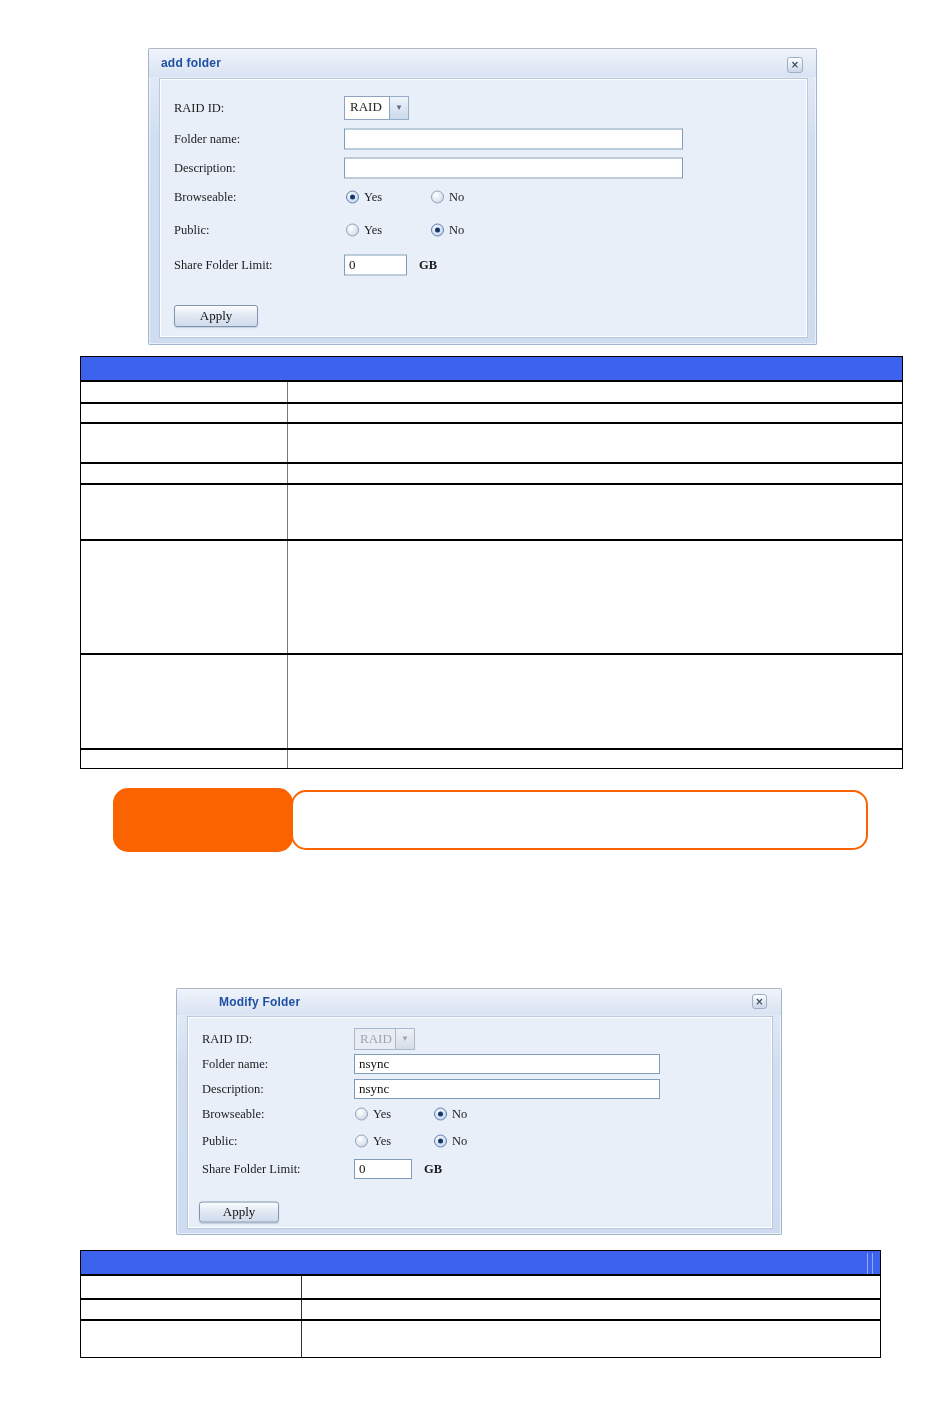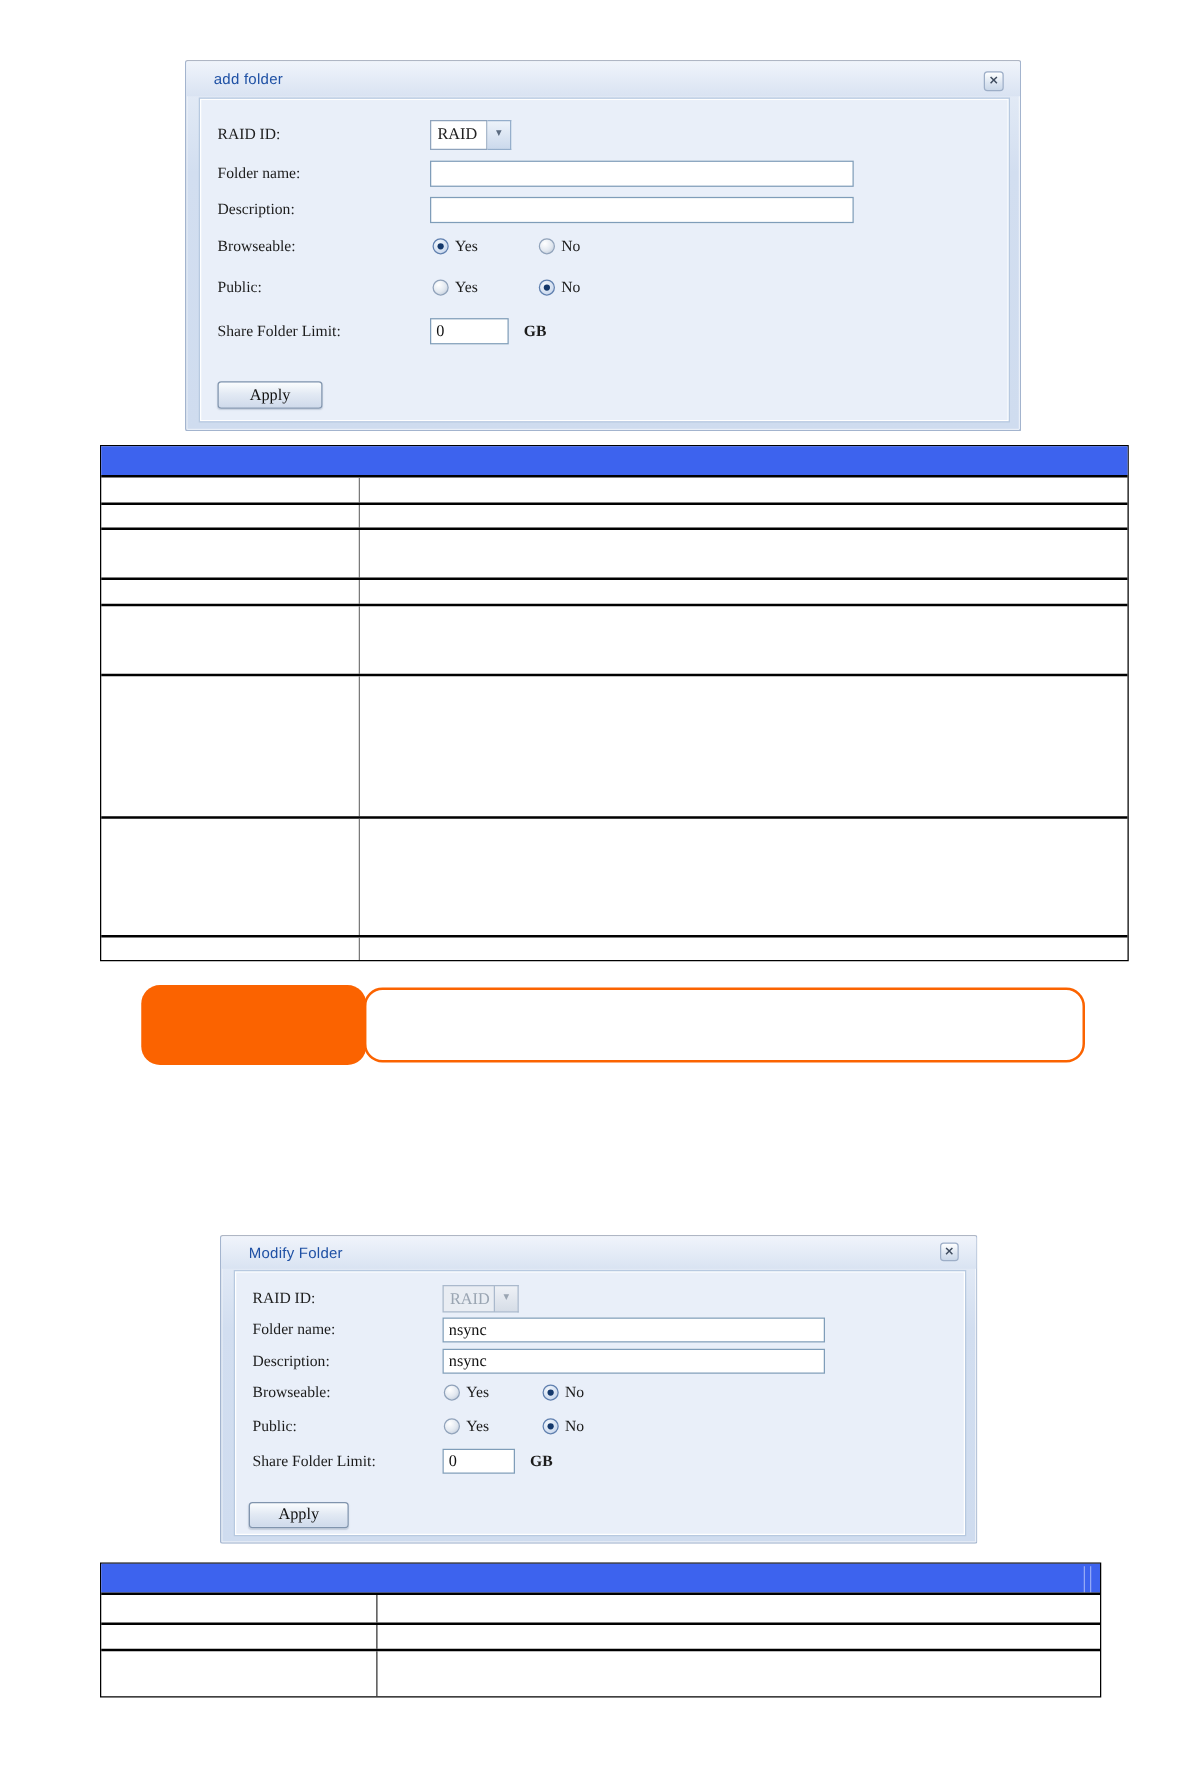--- a/index.html
+++ b/index.html
@@ -11,22 +11,22 @@
 
   
   .dlg {
     position:absolute; background:linear-gradient(#E9EFF8, #D2DEF0 30%, #CFDCEF);
     border:1px solid #A3B4CE; border-top:1px solid #AFB6C4; border-radius:2px;
     box-shadow:inset 0 0 0 1px rgba(255,255,255,.55);
   }
   .dlg-titlebar { position:absolute; left:0; top:0; right:0; height:28px;
     background:linear-gradient(#F0F4FB, #D9E3F2); border-radius:2px 2px 0 0; }
   .dlg-title {
-    position:absolute; left:22px; top:7px;
-    font-family:"Liberation Sans", sans-serif; font-size:12px; font-weight:normal;
+    position:absolute; left:12px; top:7px;
+    font-family:"Liberation Sans", sans-serif; font-size:12px; font-weight:bold;
     color:#1E50A4; letter-spacing:.2px;
   }
   .dlg-close {
     position:absolute; width:16px; height:16px; border:1px solid #9DAEC7;
     border-radius:3px; background:linear-gradient(#FEFFFF,#DCE5F1 60%,#CBD8E9);
     color:#3E4B5E; font-family:"DejaVu Sans", sans-serif; font-size:10px; font-weight:bold;
     text-align:center; line-height:14px; cursor:pointer;
   }
   .dlg-panel {
     position:absolute; background:#E9EFF9; border:1px solid #FFFFFF;
@@ -186,21 +186,21 @@
         <div class="c1"></div>
         <div class="c2"></div>
       </div>
   </div>
 
   <div class="note-badge" style="background:#FB6300;"></div>
   <div class="note-bubble" style="border:2px solid #FB6300;"></div>
 
   <div class="dlg" style="left:176px; top:988px; width:606px; height:247px;">
     <div class="dlg-titlebar" style="height:26px;">
-      <span class="dlg-title" style="top:6px;">Modify Folder</span>
+      <span class="dlg-title" style="top:6px;margin-left:30px;">Modify Folder</span>
       <span class="dlg-close" style="right:14px; top:5px; width:15px; height:15px; line-height:13px;">×</span>
     </div>
     <div class="dlg-panel" style="left:11px; top:28px; width:584px; height:211px;">
 
       <div class="form-row" style="top:10px; height:22px;">
         <span class="f-label" style="left:13px;">RAID ID:</span>
         <span class="dd disabled" style="left:165px; height:22px;">
           <span class="dd-text" style="position:static; transform:none; width:42px;">RAID</span>
           <span class="dd-btn" style="position:static; transform:none; line-height:19px;">▾</span>
         </span>

